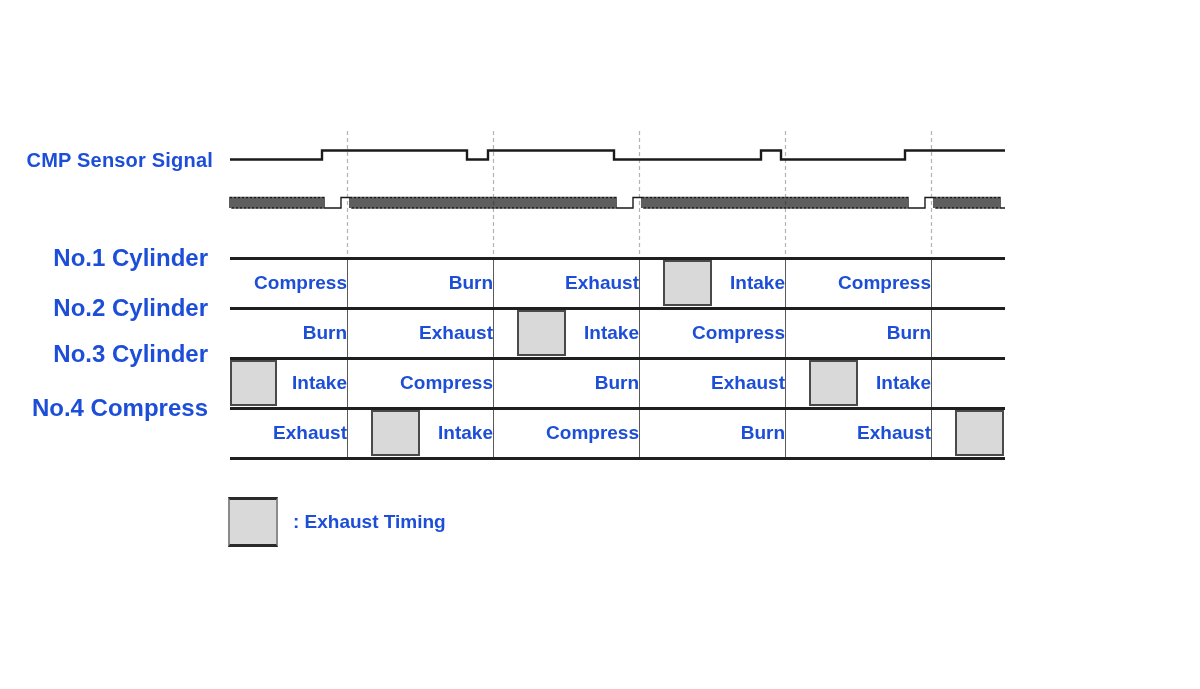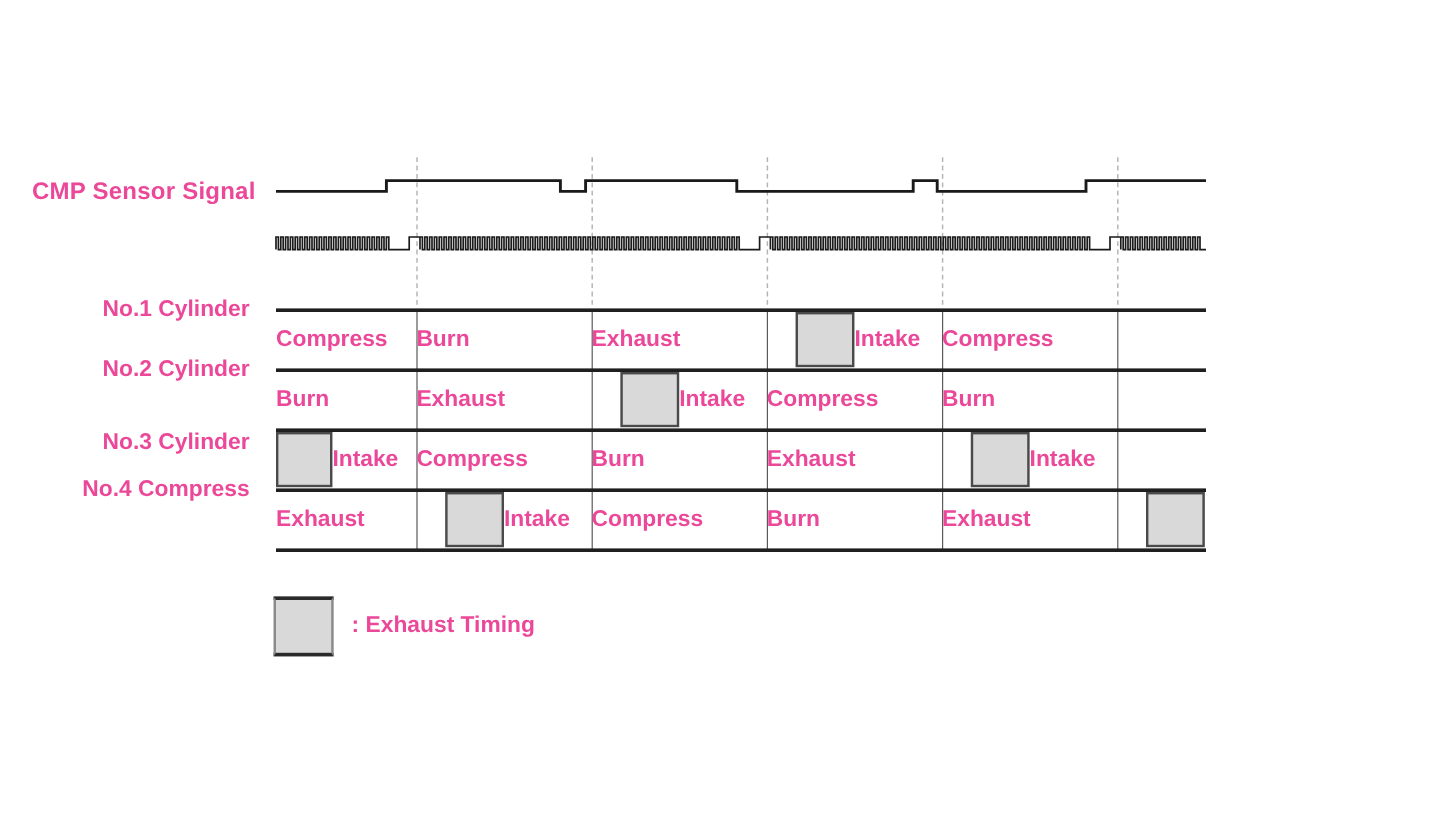--- a/index.html
+++ b/index.html
@@ -1,31 +1,31 @@
 <!DOCTYPE html>
 <html><head>
 <meta charset="utf-8">
 <style>
   html,body{margin:0;padding:0;background:#ffffff;}
   .canvas{
     position:relative;width:1200px;height:689px;background:#ffffff;overflow:hidden;
-    font-family:"Liberation Sans","DejaVu Sans",sans-serif;color:#ec4899;
+    font-family:"Liberation Sans","DejaVu Sans",sans-serif;color:#1d4ed8;
   }
   .sig-label{
     position:absolute;left:25px;width:188px;height:26px;line-height:26px;
     text-align:right;font-size:20px;font-weight:700;letter-spacing:0.2px;white-space:nowrap;
   }
   .cyl-label{
     position:absolute;left:20px;width:188px;height:26px;line-height:26px;
-    text-align:right;font-size:19px;font-weight:700;white-space:nowrap;
+    text-align:right;font-size:24px;font-weight:700;white-space:nowrap;
   }
   .hline{position:absolute;background:#1f1f1f;height:3px;}
   .vline{position:absolute;background:#5a5a5a;width:1px;}
   .cell-text{
-    position:absolute;text-align:left;font-size:19px;font-weight:700;white-space:nowrap;
+    position:absolute;text-align:right;font-size:19px;font-weight:700;white-space:nowrap;
   }
   .inject-box{
     position:absolute;background:#d9d9d9;border:2px solid #4a4a4a;box-sizing:border-box;
   }
   .legend-box{
     position:absolute;left:228px;top:497px;width:50px;height:50px;box-sizing:border-box;
     background:#d9d9d9;border:2px solid #8a8a8a;border-top:3px solid #2a2a2a;border-bottom:3px solid #2a2a2a;
   }
   .legend-text{
     position:absolute;left:293px;top:497px;height:50px;line-height:50px;
@@ -62,21 +62,21 @@
       <div class="inject-box" style="left:663px;top:260px;width:49px;height:46px;background:#d9d9d9;"></div>
       <div class="cell-text" style="left:712px;top:260px;width:73px;height:46px;line-height:46px;">Intake</div>
       <div class="cell-text" style="left:785px;top:260px;width:146px;height:46px;line-height:46px;">Compress</div>
       <div class="cyl-label" style="top:295px;">No.2 Cylinder</div>
       <div class="cell-text" style="left:230px;top:310px;width:117px;height:46px;line-height:46px;">Burn</div>
       <div class="cell-text" style="left:347px;top:310px;width:146px;height:46px;line-height:46px;">Exhaust</div>
       <div class="inject-box" style="left:517px;top:310px;width:49px;height:46px;background:#d9d9d9;"></div>
       <div class="cell-text" style="left:566px;top:310px;width:73px;height:46px;line-height:46px;">Intake</div>
       <div class="cell-text" style="left:639px;top:310px;width:146px;height:46px;line-height:46px;">Compress</div>
       <div class="cell-text" style="left:785px;top:310px;width:146px;height:46px;line-height:46px;">Burn</div>
-      <div class="cyl-label" style="top:356px;">No.3 Cylinder</div>
+      <div class="cyl-label" style="top:341px;">No.3 Cylinder</div>
       <div class="inject-box" style="left:230px;top:360px;width:47px;height:46px;background:#d9d9d9;"></div>
       <div class="cell-text" style="left:277px;top:360px;width:70px;height:46px;line-height:46px;">Intake</div>
       <div class="cell-text" style="left:347px;top:360px;width:146px;height:46px;line-height:46px;">Compress</div>
       <div class="cell-text" style="left:493px;top:360px;width:146px;height:46px;line-height:46px;">Burn</div>
       <div class="cell-text" style="left:639px;top:360px;width:146px;height:46px;line-height:46px;">Exhaust</div>
       <div class="inject-box" style="left:809px;top:360px;width:49px;height:46px;background:#d9d9d9;"></div>
       <div class="cell-text" style="left:858px;top:360px;width:73px;height:46px;line-height:46px;">Intake</div>
       <div class="cyl-label" style="top:395px;">No.4 Compress</div>
       <div class="cell-text" style="left:230px;top:410px;width:117px;height:46px;line-height:46px;">Exhaust</div>
       <div class="inject-box" style="left:371px;top:410px;width:49px;height:46px;background:#d9d9d9;"></div>

